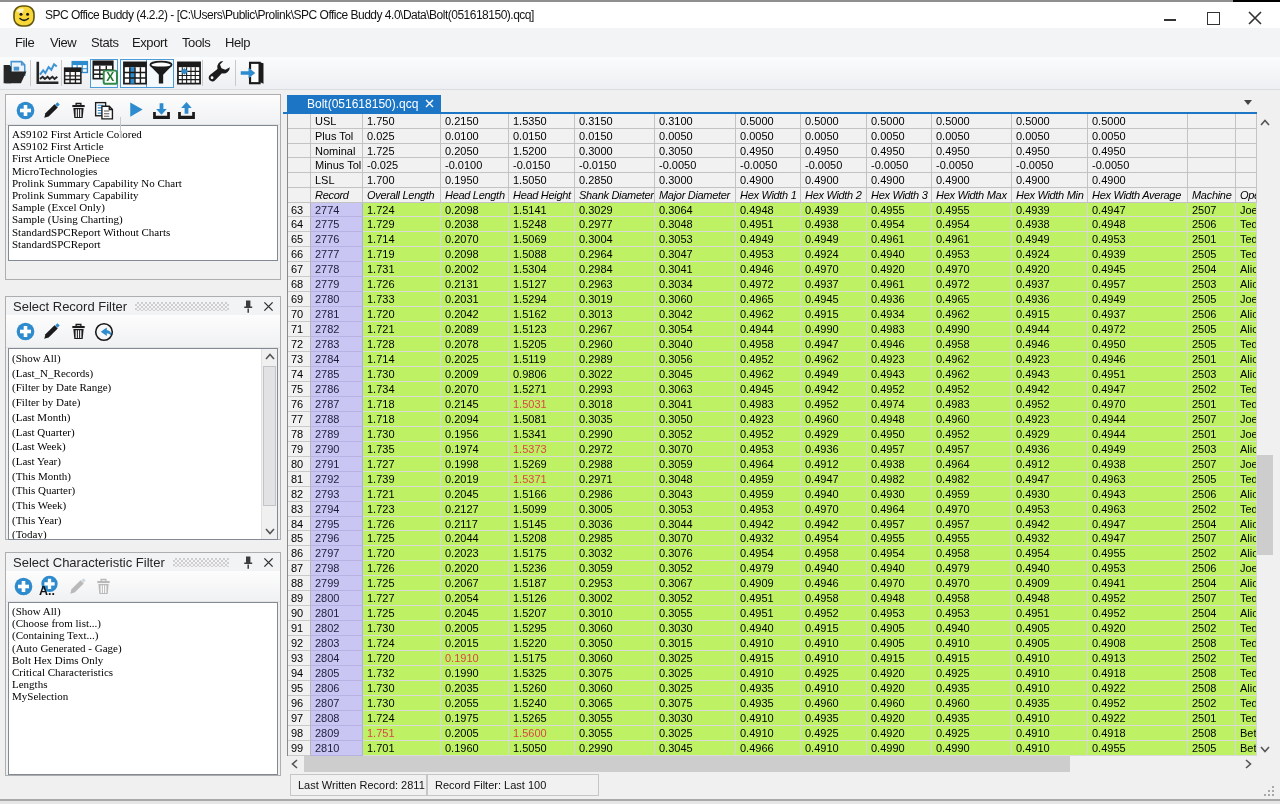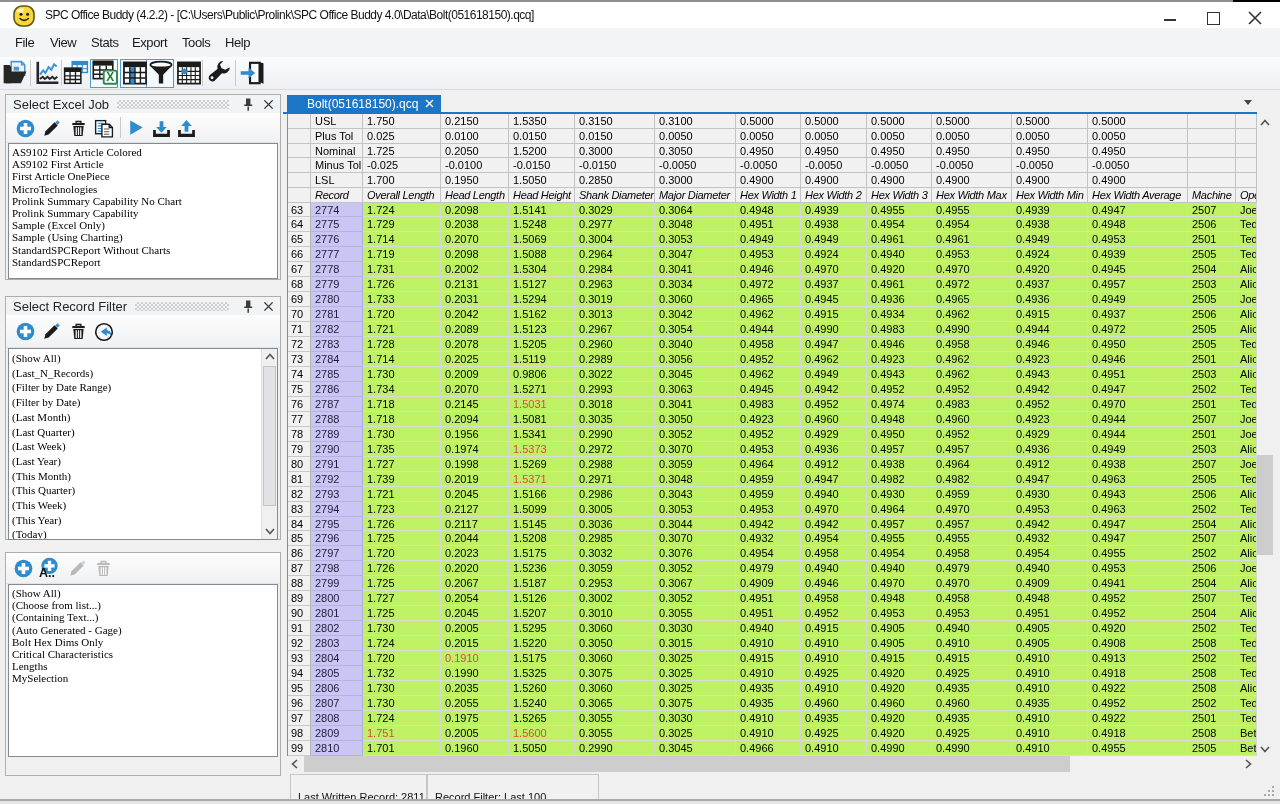--- a/index.html
+++ b/index.html
@@ -27,21 +27,21 @@
  background:repeating-conic-gradient(#cfcfcf 0% 25%,rgba(0,0,0,0) 0% 50%) 0 0/4px 4px;}
 .ptools{background:linear-gradient(180deg,#fdfdfd,#f0f1f3);border-bottom:1px solid #e3e3e3;position:relative;}
 .plist{margin:0 2px 0 2px;background:#fff;border:1px solid #828a96;font-size:11px;
  line-height:12.2px;padding:2px 0 8px 3px;color:#000;position:relative;overflow:hidden;font-family:Liberation Serif, serif;}
 .sep{position:absolute;width:1px;background:#c9c9c9;}
 
 .sb{position:absolute;background:#f0f0f0;}
 .sbthumb{position:absolute;background:#cdcdcd;}
 
 .scell{position:absolute;height:22px;border:1px solid #c6c6c6;background:#f1f1f1;
- font-size:11px;line-height:20px;color:#111;padding:12px 7px;white-space:nowrap;}
+ font-size:11px;line-height:20px;color:#111;padding:0 7px;white-space:nowrap;}
 .menu{position:absolute;top:28px;height:29px;font-size:13px;letter-spacing:-0.4px;color:#1a1a1a;line-height:29px;}
 </style></head><body>
 
 <div class="abs" style="left:0;top:0;width:1280px;height:2px;background:#8f8f8f"></div>
 <div class="abs" style="left:1233px;top:0;width:47px;height:2px;background:#000"></div>
 <div class="abs" style="left:0;top:2px;width:1280px;height:26px;background:#fff"></div>
 <svg class="abs" style="left:13px;top:5px" width="22" height="22" viewBox="0 0 22 22">
 <rect x="1" y="1" width="20" height="20" rx="8" fill="#f8d839" stroke="#5f540f" stroke-width="1.6"></rect>
 <path d="M3 6 q4 -4 8 -2 l-2 5 z" fill="#fdf3c0"></path>
 <circle cx="8" cy="9.3" r="1.5" fill="#1d1d1d"></circle>
@@ -127,31 +127,20 @@
 <circle cx="5.6" cy="16.4" r="1.3" fill="#fff"></circle>
   </svg>
 <div class="sep" style="left:235px;top:60px;height:26px"></div>
 <svg class="abs" style="left:239px;top:60px" width="26" height="26" viewBox="0 0 24 24">
     <rect x="10.2" y="2.6" width="8.8" height="18.8" fill="#fff" stroke="#1b1b1b" stroke-width="2"></rect>
 <path d="M19 2 l3.6 1 v19 l-3.6 -1.6 z" fill="#1b1b1b"></path>
 <rect x="8.8" y="8.6" width="2.6" height="7" fill="#fff"></rect>
 <path d="M1.6 10.4 h7.2 v-3.2 l6.2 4.8 -6.2 4.8 v-3.2 h-7.2 z" fill="#2e8bcd"></path>
   </svg>
 <div class="panel" style="top:94px;height:186px">
-<div class="phead">
-      <span class="t">Select Excel Job</span>
-      <span class="tex"></span>
-<svg width="15" height="15" viewBox="0 0 15 15" style="margin-right:9px">
-        <path d="M7 1.5 h4.4 v6 h1.8 v1.6 h-8 V7.5 h1.8 z" fill="#3c3c3c"></path>
-        <path d="M9.2 9.5 v4.2" stroke="#3c3c3c" stroke-width="1.5"></path>
-      </svg>
-<svg width="11" height="11" viewBox="0 0 12 12">
-        <path d="M1.5 1.5 L10.5 10.5 M10.5 1.5 L1.5 10.5" stroke="#333" stroke-width="1.5"></path>
-      </svg>
-    </div>
 <div class="ptools" style="height:30px">
 <svg class="abs" style="left:10px;top:6px" width="19" height="19" viewBox="0 0 20 20">
         <circle cx="10" cy="10" r="9.3" fill="#2e8bcd"></circle>
         <rect x="8.1" y="4.2" width="3.8" height="11.6" fill="#fff"></rect>
         <rect x="4.2" y="8.1" width="11.6" height="3.8" fill="#fff"></rect>
       </svg>
 <svg class="abs" style="left:36px;top:6px" width="19" height="19" viewBox="0 0 20 20">
         <path d="M13.2 3.4 l3.4 3.4 -9.6 9.6 -4.6 1.2 1.2 -4.6 z" fill="#1b1b1b"></path>
         <rect x="14.6" y="2" width="3.4" height="3.4" fill="#2e8bcd" transform="rotate(45 16.3 3.7)"></rect>
       </svg>
@@ -246,20 +235,31 @@
           <path d="M1 6 L5 1.5 L9 6" stroke="#555" stroke-width="1.6" fill="none"></path>
         </svg>
 <svg style="position:absolute;left:3px;bottom:4px" width="10" height="8" viewBox="0 0 10 8">
           <path d="M1 2 L5 6.5 L9 2" stroke="#555" stroke-width="1.6" fill="none"></path>
         </svg>
 <div style="position:absolute;left:1px;top:17px;width:13px;height:140px;background:#e2e2e4;border:1px solid #c4c4c8"></div>
 </div>
 </div>
   </div>
 <div class="panel" style="top:552px;height:224px">
+<div class="phead">
+      <span class="t">Select Characteristic Filter</span>
+      <span class="tex"></span>
+<svg width="15" height="15" viewBox="0 0 15 15" style="margin-right:9px">
+        <path d="M7 1.5 h4.4 v6 h1.8 v1.6 h-8 V7.5 h1.8 z" fill="#3c3c3c"></path>
+        <path d="M9.2 9.5 v4.2" stroke="#3c3c3c" stroke-width="1.5"></path>
+      </svg>
+<svg width="11" height="11" viewBox="0 0 12 12">
+        <path d="M1.5 1.5 L10.5 10.5 M10.5 1.5 L1.5 10.5" stroke="#333" stroke-width="1.5"></path>
+      </svg>
+    </div>
 <div class="ptools" style="height:31px">
 <svg class="abs" style="left:8px;top:6px" width="19" height="19" viewBox="0 0 20 20">
         <circle cx="10" cy="10" r="9.3" fill="#2e8bcd"></circle>
         <rect x="8.1" y="4.2" width="3.8" height="11.6" fill="#fff"></rect>
         <rect x="4.2" y="8.1" width="11.6" height="3.8" fill="#fff"></rect>
       </svg>
 <svg class="abs" style="left:32px;top:4px" width="23" height="23" viewBox="0 0 22 22">
         <circle cx="11" cy="8.5" r="7.8" fill="#2e8bcd"></circle>
         <rect x="9.4" y="3.6" width="3.2" height="9.8" fill="#fff"></rect>
         <rect x="6.1" y="6.9" width="9.8" height="3.2" fill="#fff"></rect>

